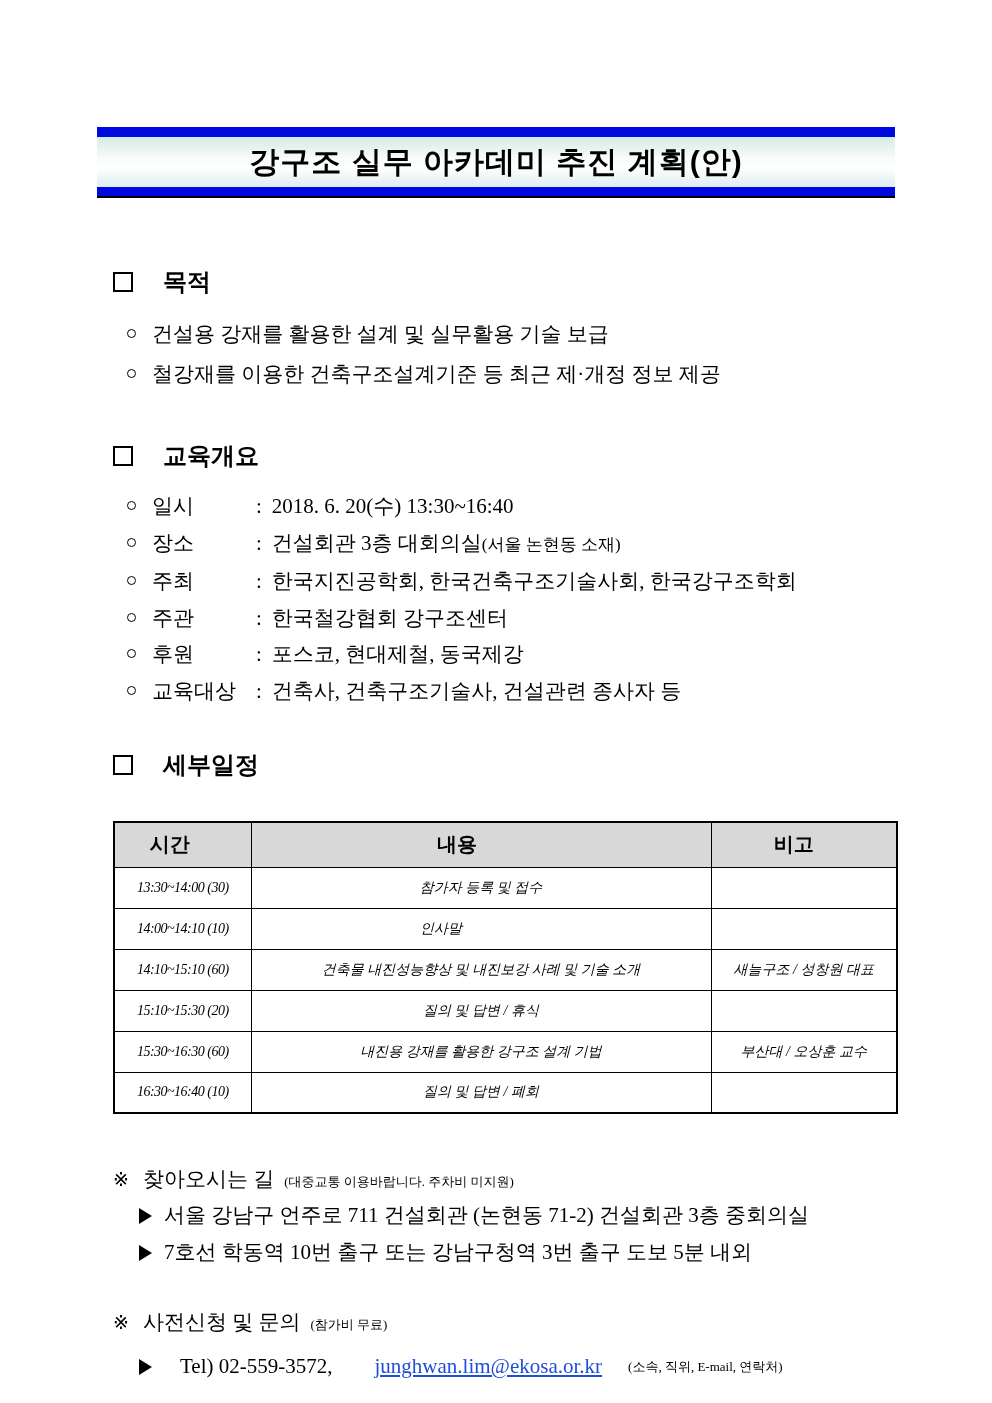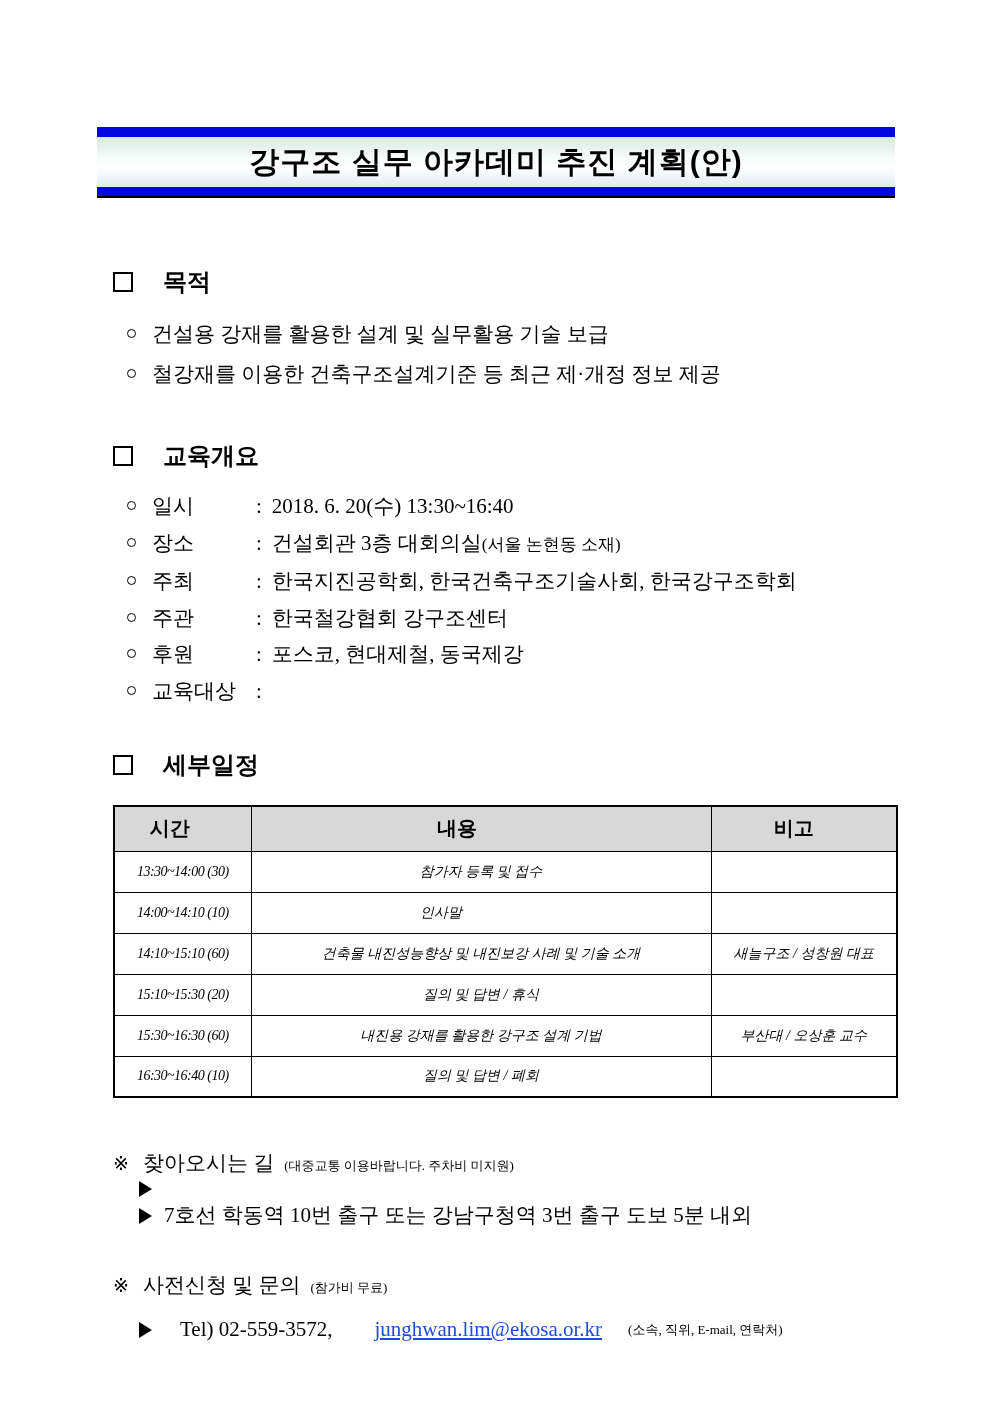--- a/index.html
+++ b/index.html
@@ -42,21 +42,21 @@
     display:inline-block; margin-right:16px; flex:0 0 auto; position:relative; top:-3px;
   }
   
   .ov-list { list-style:none; margin-top:16px; }
   .ov-row { display:flex; align-items:baseline; font-size:21px; line-height:36.5px; padding-left:14px; }
   .ov-label { width:100px; flex:0 0 auto; }
   .ov-colon { margin:0 10px 0 4px; }
   .ov-note { font-size:17px; margin-left:0; }
   
   table.schedule {
-    border-collapse:collapse; margin-top:24px; width:783px; table-layout:fixed;
+    border-collapse:collapse; margin-top:40px; width:783px; table-layout:fixed;
     border:2.5px solid #000;
     padding-left:6px;
   }
   table.schedule th, table.schedule td {
     border:1.5px solid #000; text-align:center; vertical-align:middle;
   }
   table.schedule th {
     background:#d8d8d8; height:45px; font-size:20px; font-weight:700;
   }
   table.schedule td { height:41px; font-size:14px;font-style:italic; }
@@ -150,20 +150,21 @@
         <li class="ov-row">
           <span class="circ"></span>
           <span class="ov-label jspan">후원</span>
           <span class="ov-colon">:</span>
           <span>포스코, 현대제철, 동국제강</span>
         </li>
         <li class="ov-row">
           <span class="circ"></span>
           <span class="ov-label jspan">교육대상</span>
           <span class="ov-colon">:</span>
+          <span>건축사, 건축구조기술사, 건설관련 종사자 등</span>
         </li>
       </ul>
     </section>
 
     <div class="spacer-3"></div>
 
     <section>
       <h2 class="sec-heading">
         <span class="sq"></span>
         <span>세부일정</span>
@@ -219,20 +220,21 @@
     <div class="spacer-4"></div>
 
     <section class="note-block">
       <div class="note-title-row">
         <span class="refmark">※</span>
         <span>찾아오시는 길</span>
         <span class="note-small">(대중교통 이용바랍니다. 주차비 미지원)</span>
       </div>
       <div class="arrow-row">
         <span class="tri"></span>
+        <span>서울 강남구 언주로 711 건설회관 (논현동 71-2) 건설회관 3층 중회의실</span>
       </div>
       <div class="arrow-row">
         <span class="tri"></span>
         <span>7호선 학동역 10번 출구 또는 강남구청역 3번 출구 도보 5분 내외</span>
       </div>
     </section>
 
     <div class="spacer-5"></div>
 
     <section class="note-block">

